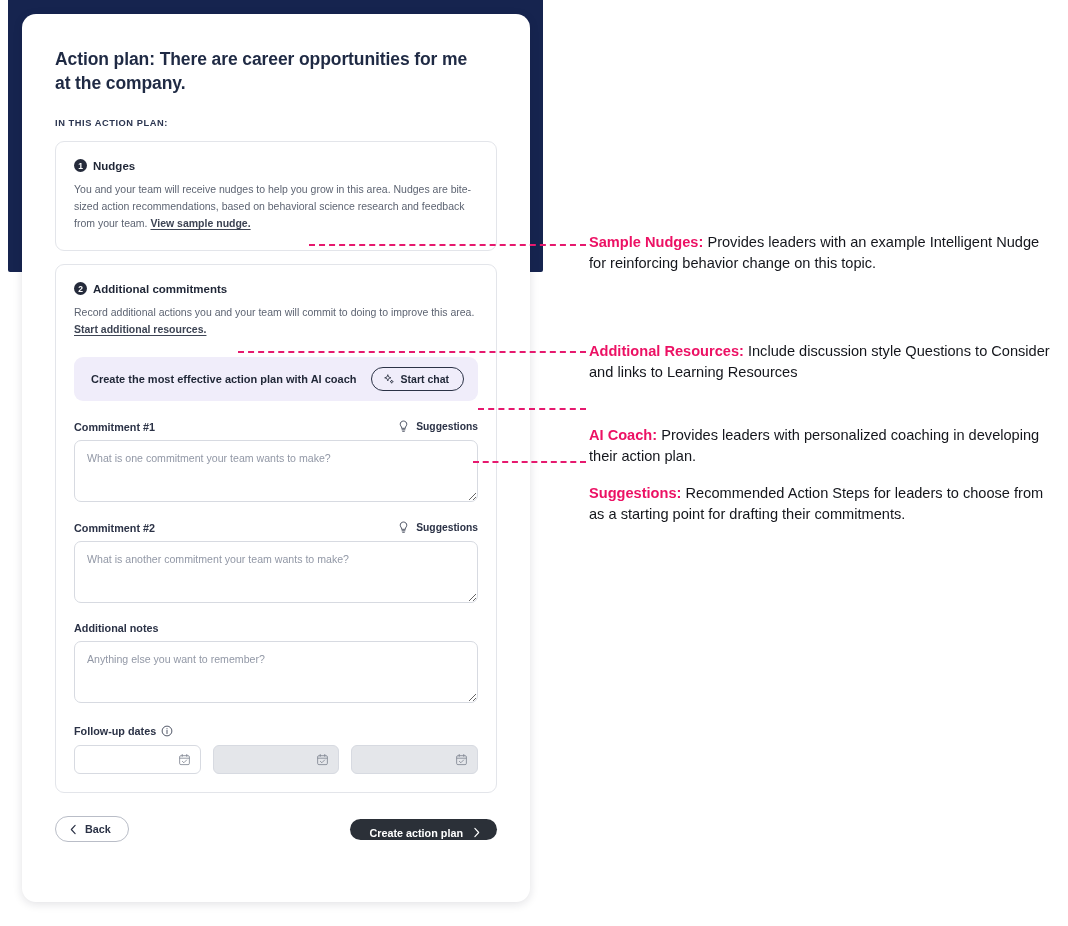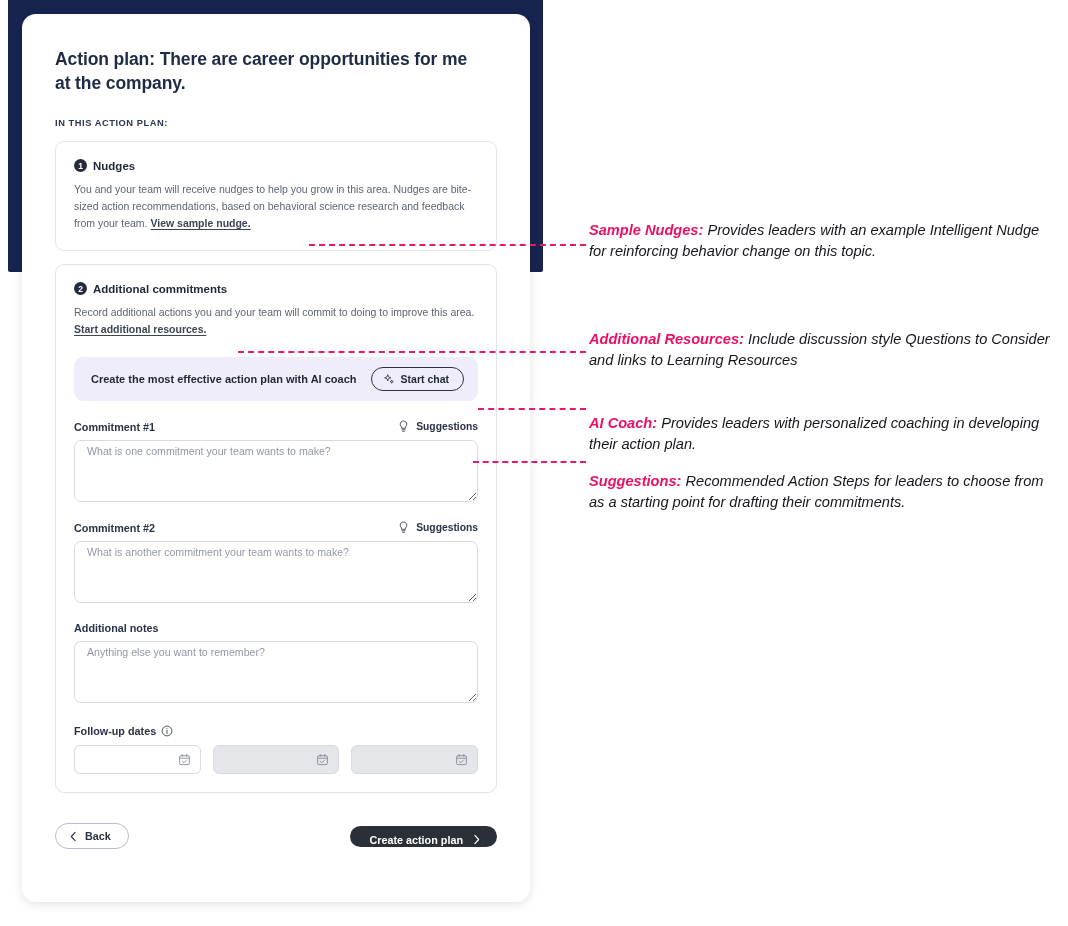--- a/index.html
+++ b/index.html
@@ -165,21 +165,21 @@
     cursor: pointer;
   }
 
   textarea.field-area {
     display: block;
     width: 100%;
     height: 62px;
     border: 1px solid #d7dae1;
     border-radius: 7px;
     background: #ffffff;
-    padding: 4px 12px;
+    padding: 11px 12px;
     font-family: inherit;
     font-size: 10.6px;
     color: #2b3246;
     resize: vertical;
   }
 
   textarea.field-area::placeholder { color: #9298a6; }
 
   
   .dates-label {
@@ -208,21 +208,21 @@
     cursor: pointer;
   }
 
   .date-input.disabled { background: #e4e6ea; border-color: #d7dae1; }
 
   
   .footer-row {
     display: flex;
     align-items: center;
     justify-content: space-between;
-    margin-top: 30px;
+    margin-top: 23px;
   }
 
   .back-btn {
     display: flex;
     align-items: center;
     gap: 7px;
     border: 1px solid #b9bdc7;
     border-radius: 20px;
     background: #ffffff;
     padding: 6px 17px 6px 13px;
@@ -252,23 +252,22 @@
   .leader {
     position: absolute;
     height: 0;
     border-top: 2.5px dashed #e6196e;
   }
 
   
   .annotations {
     position: absolute;
     left: 589px;
-    top: 220px;
+    top: 232px;
     width: 462px;
-    font-style: italic;
   }
 
   .anno {
     font-size: 14.6px;
     line-height: 1.42;
     color: #14161c;
   }
 
   .anno b { color: #ec1164; }
 

